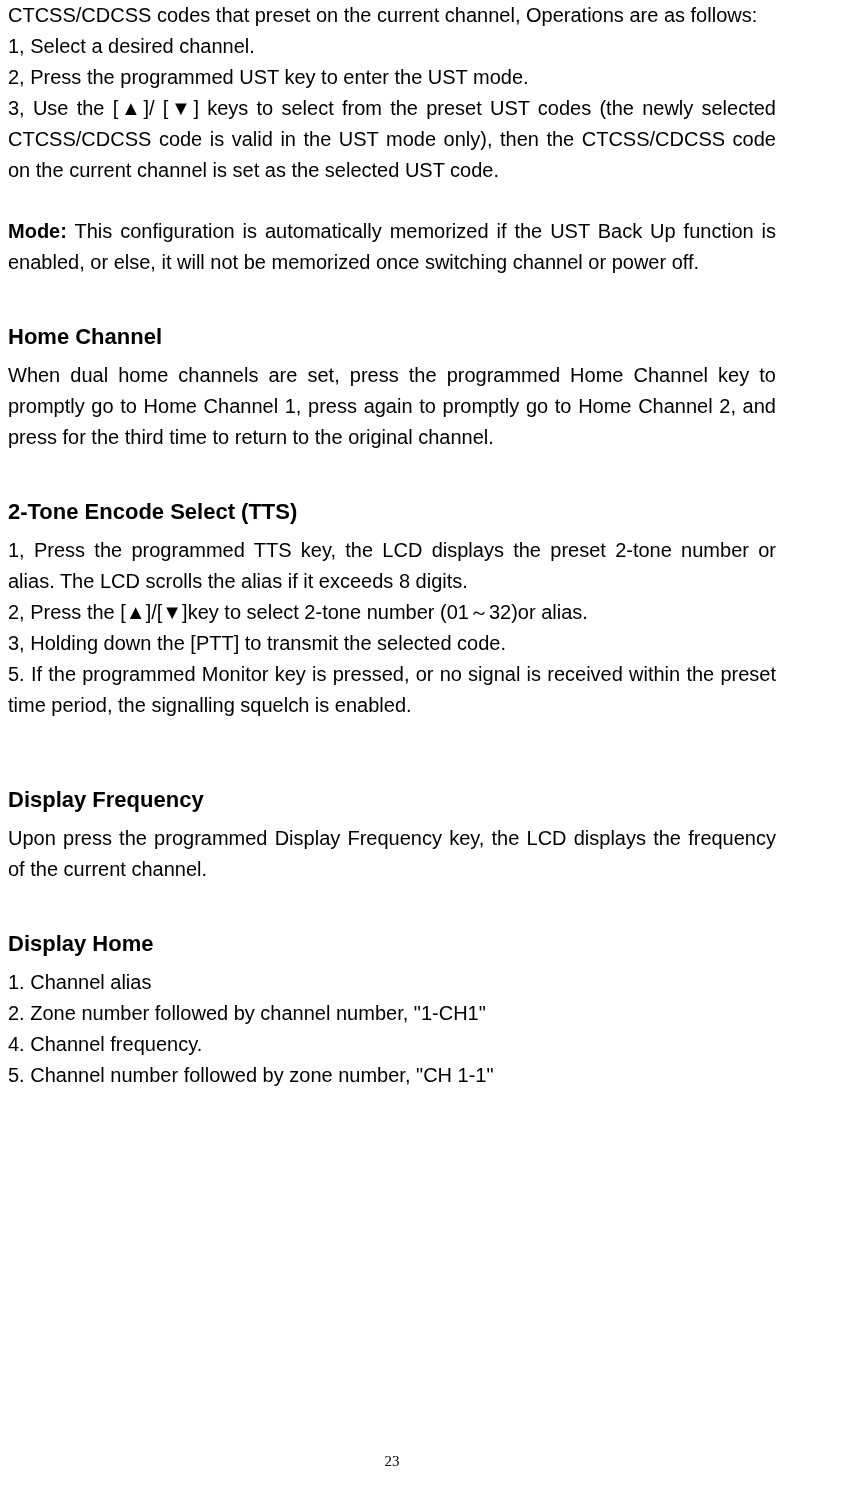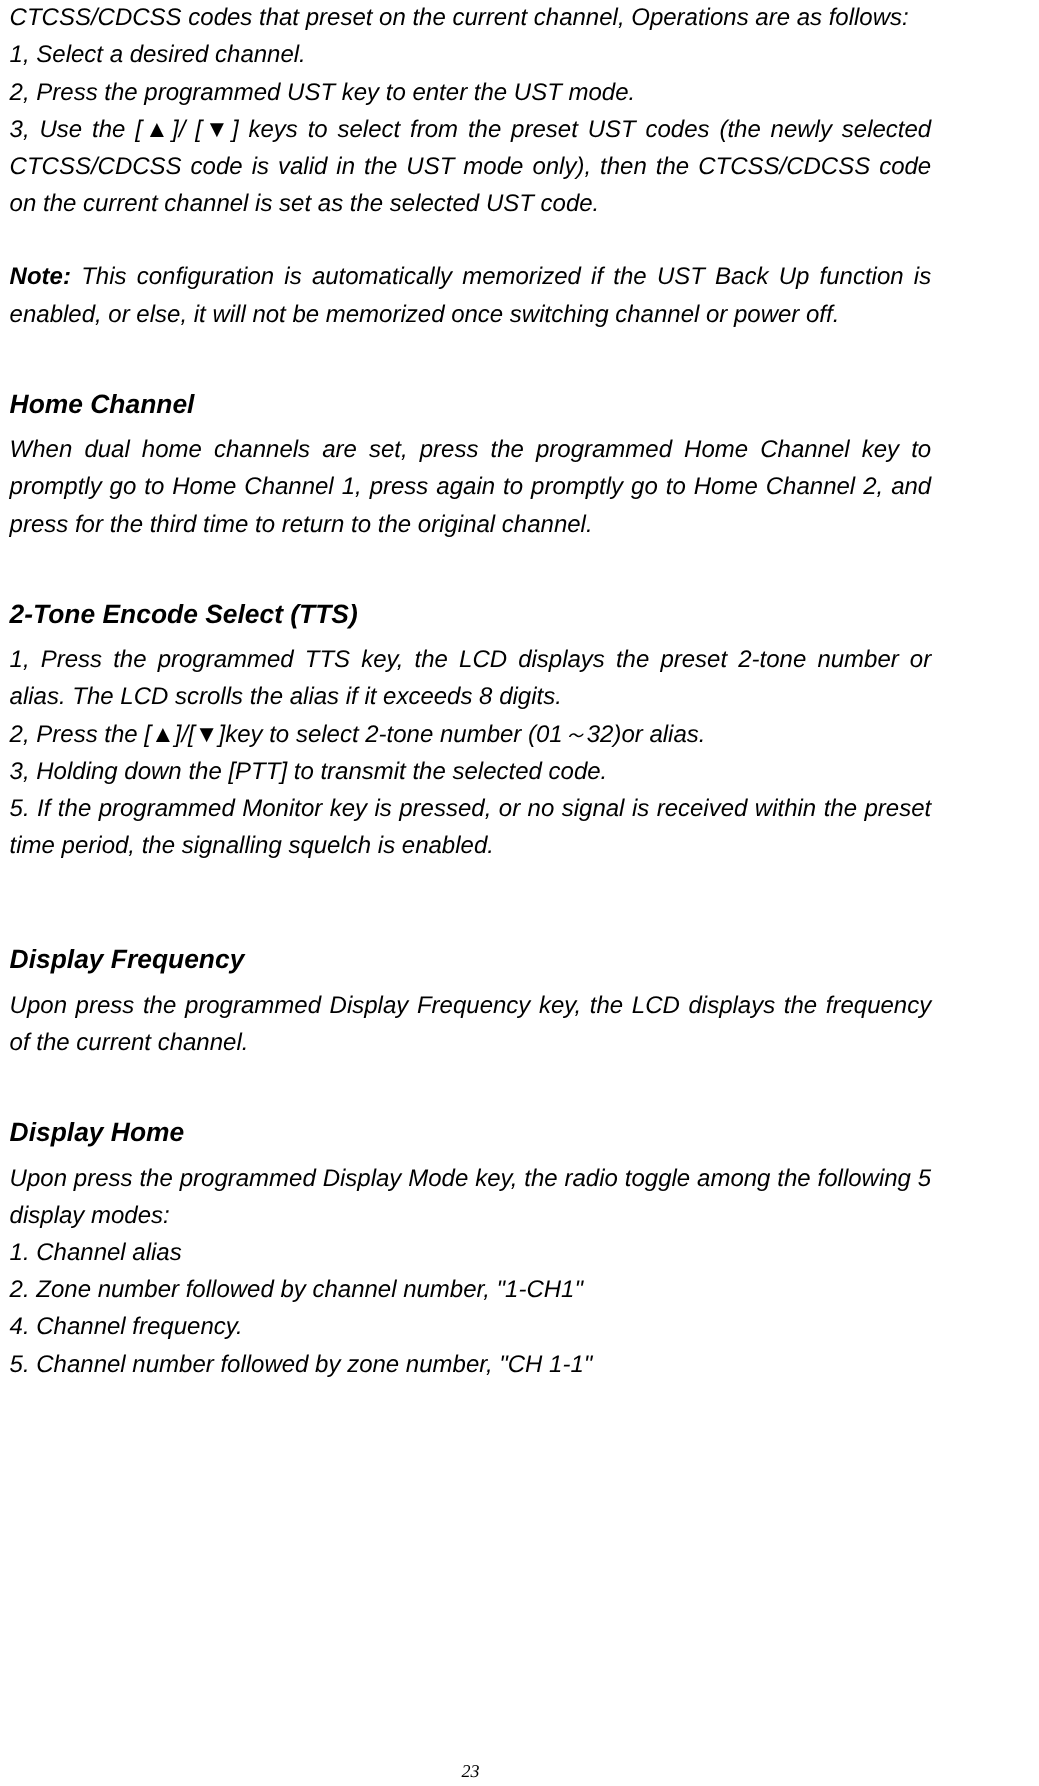--- a/index.html
+++ b/index.html
@@ -11,21 +11,20 @@
     background: #fff;
     font-family: Arial, Helvetica, sans-serif;
     color: #000;
   }
   .page {
     box-sizing: border-box;
     width: 784px;
     min-height: 1488px;
     padding: 0 8px 0 8px;
     position: relative;
-    font-style: italic;
   }
   .body-text {
     font-size: 20px;
     line-height: 1.55;
   }
   .justify {
     text-align: justify;
     text-justify: inter-word;
   }
   .para {
@@ -40,21 +39,21 @@
   h2.section {
     font-size: 22px;
     font-weight: bold;
     margin: 12px 0 6px 0;
   }
   .note-line strong {
     font-weight: bold;
   }
   .page-number {
     position: absolute;
-    bottom: 2px;
+    bottom: 18px;
     left: 0;
     right: 0;
     text-align: center;
     font-size: 15px;
     font-family: "Times New Roman", Times, serif;
   }
 </style>
 </head>
 <body>
 
@@ -63,21 +62,21 @@
   <div class="body-text">
 
     <p class="para">CTCSS/CDCSS codes that preset on the current channel, Operations are as follows:</p>
     <p class="para">1, Select a desired channel.</p>
     <p class="para">2, Press the programmed UST key to enter the UST mode.</p>
     <p class="para justify">3, Use the [▲]/ [▼] keys to select from the preset UST codes (the newly selected CTCSS/CDCSS code is valid in the UST mode only), then the CTCSS/CDCSS code on the current channel is set as the selected UST code.</p>
 
     <div class="gap"></div>
 
     <p class="para justify note-line">
-      <strong>Note:</strong><span> This configuration is automatically memorized if the UST Back Up function is enabled, or else, it will not be memorized once switching channel or power off.</span>
+      <strong>Mode:</strong><span> This configuration is automatically memorized if the UST Back Up function is enabled, or else, it will not be memorized once switching channel or power off.</span>
     </p>
 
     <div class="gap"></div>
 
     <h2 class="section">Home Channel</h2>
     <p class="para justify">When dual home channels are set, press the programmed Home Channel key to promptly go to Home Channel 1, press again to promptly go to Home Channel 2, and press for the third time to return to the original channel.</p>
 
     <div class="gap"></div>
 
     <h2 class="section">2-Tone Encode Select (TTS)</h2>
@@ -88,21 +87,20 @@
 
     <div class="gap"></div>
     <div class="small-gap"></div>
 
     <h2 class="section">Display Frequency</h2>
     <p class="para justify">Upon press the programmed Display Frequency key, the LCD displays the frequency of the current channel.</p>
 
     <div class="gap"></div>
 
     <h2 class="section">Display Home</h2>
-    <p class="para justify">Upon press the programmed Display Mode key, the radio toggle among the following 5 display modes:</p>
     <p class="para">1. Channel alias</p>
     <p class="para">2. Zone number followed by channel number, "1-CH1"</p>
     <p class="para">4. Channel frequency.</p>
     <p class="para">5. Channel number followed by zone number, "CH 1-1"</p>
 
   </div>
 
   <div class="page-number">23</div>
 
 </div>

